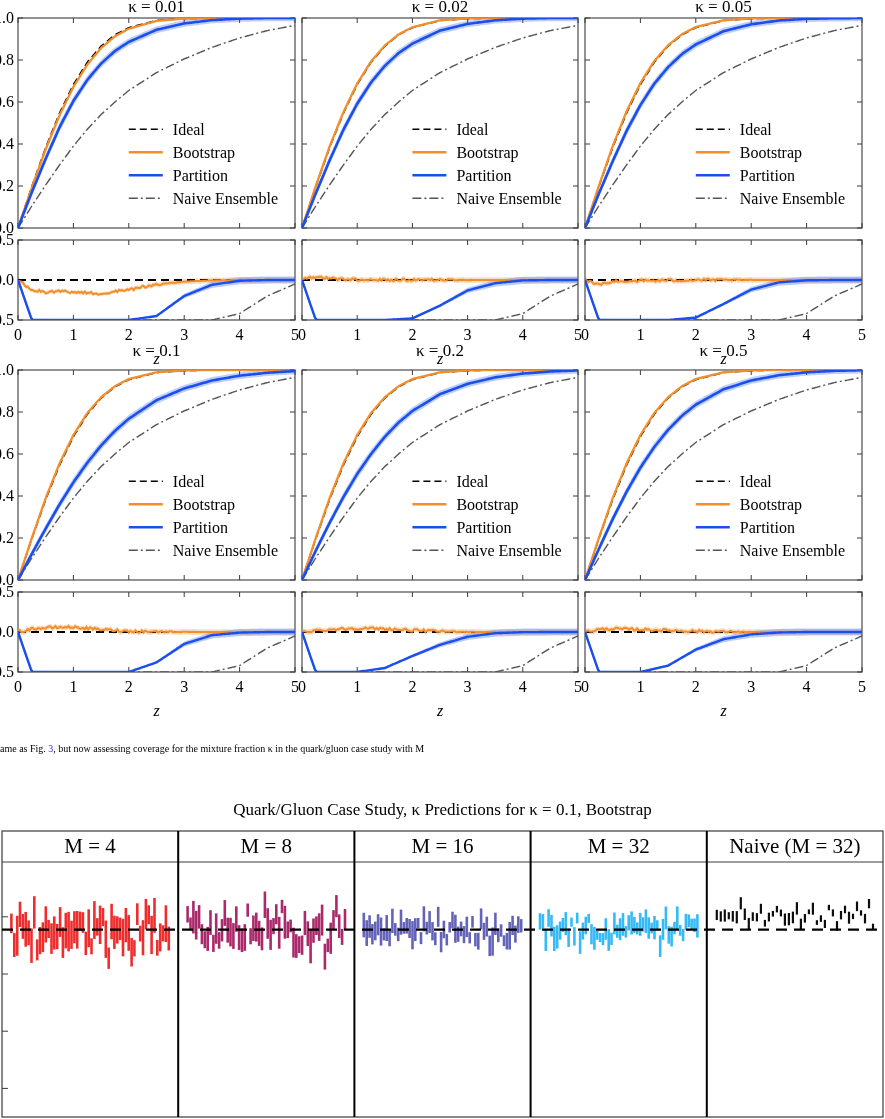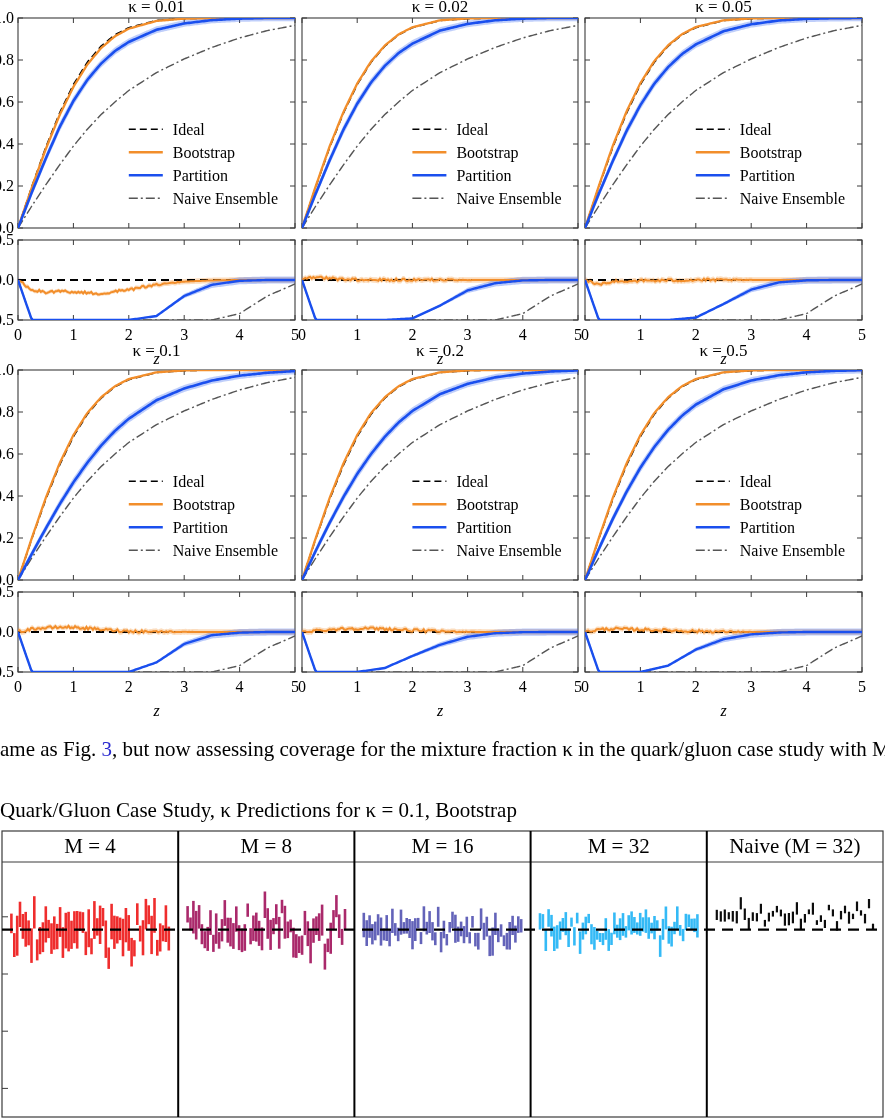--- a/index.html
+++ b/index.html
@@ -8,25 +8,25 @@
   }
   body {
     width: 885px; height: 1119px;
     position: relative;
     font-family: "Liberation Serif", "DejaVu Serif", serif;
     color: #000;
     overflow: hidden;
   }
   .fig-top { position: absolute; left: 0; top: 0; width: 756px; height: 730px; }
   .cap { position: absolute; left: 0; top: 738px; width: 885px; height: 30px;
-         font-size: 21px; white-space: nowrap; overflow: hidden; line-height: 22px; }
+         font-size: 10px; white-space: nowrap; overflow: hidden; line-height: 22px; }
   .cap .ref { color: #2a2ad0; }
   .fig-bot { position: absolute; left: 0; top: 795px; width: 885px; height: 324px; }
   .bot-title { position: absolute; left: 0; top: 0; width: 885px;
-               font-size: 21px; line-height: 30px; font-family: Liberation Serif, serif; }
+               text-align: center; font-size: 17px; line-height: 30px; font-family: Liberation Serif, serif; }
   svg { display: block; }
   text { font-family: "Liberation Serif", "DejaVu Serif", serif; fill: #000; }
 </style>
 </head>
 <body>
 
 <div class="fig-top">
   <svg id="svg-top" width="885" height="730" viewBox="0 0 885 730">
       <g>
         <text x="156.5" y="12" text-anchor="middle" font-size="17">κ = 0.01</text>

